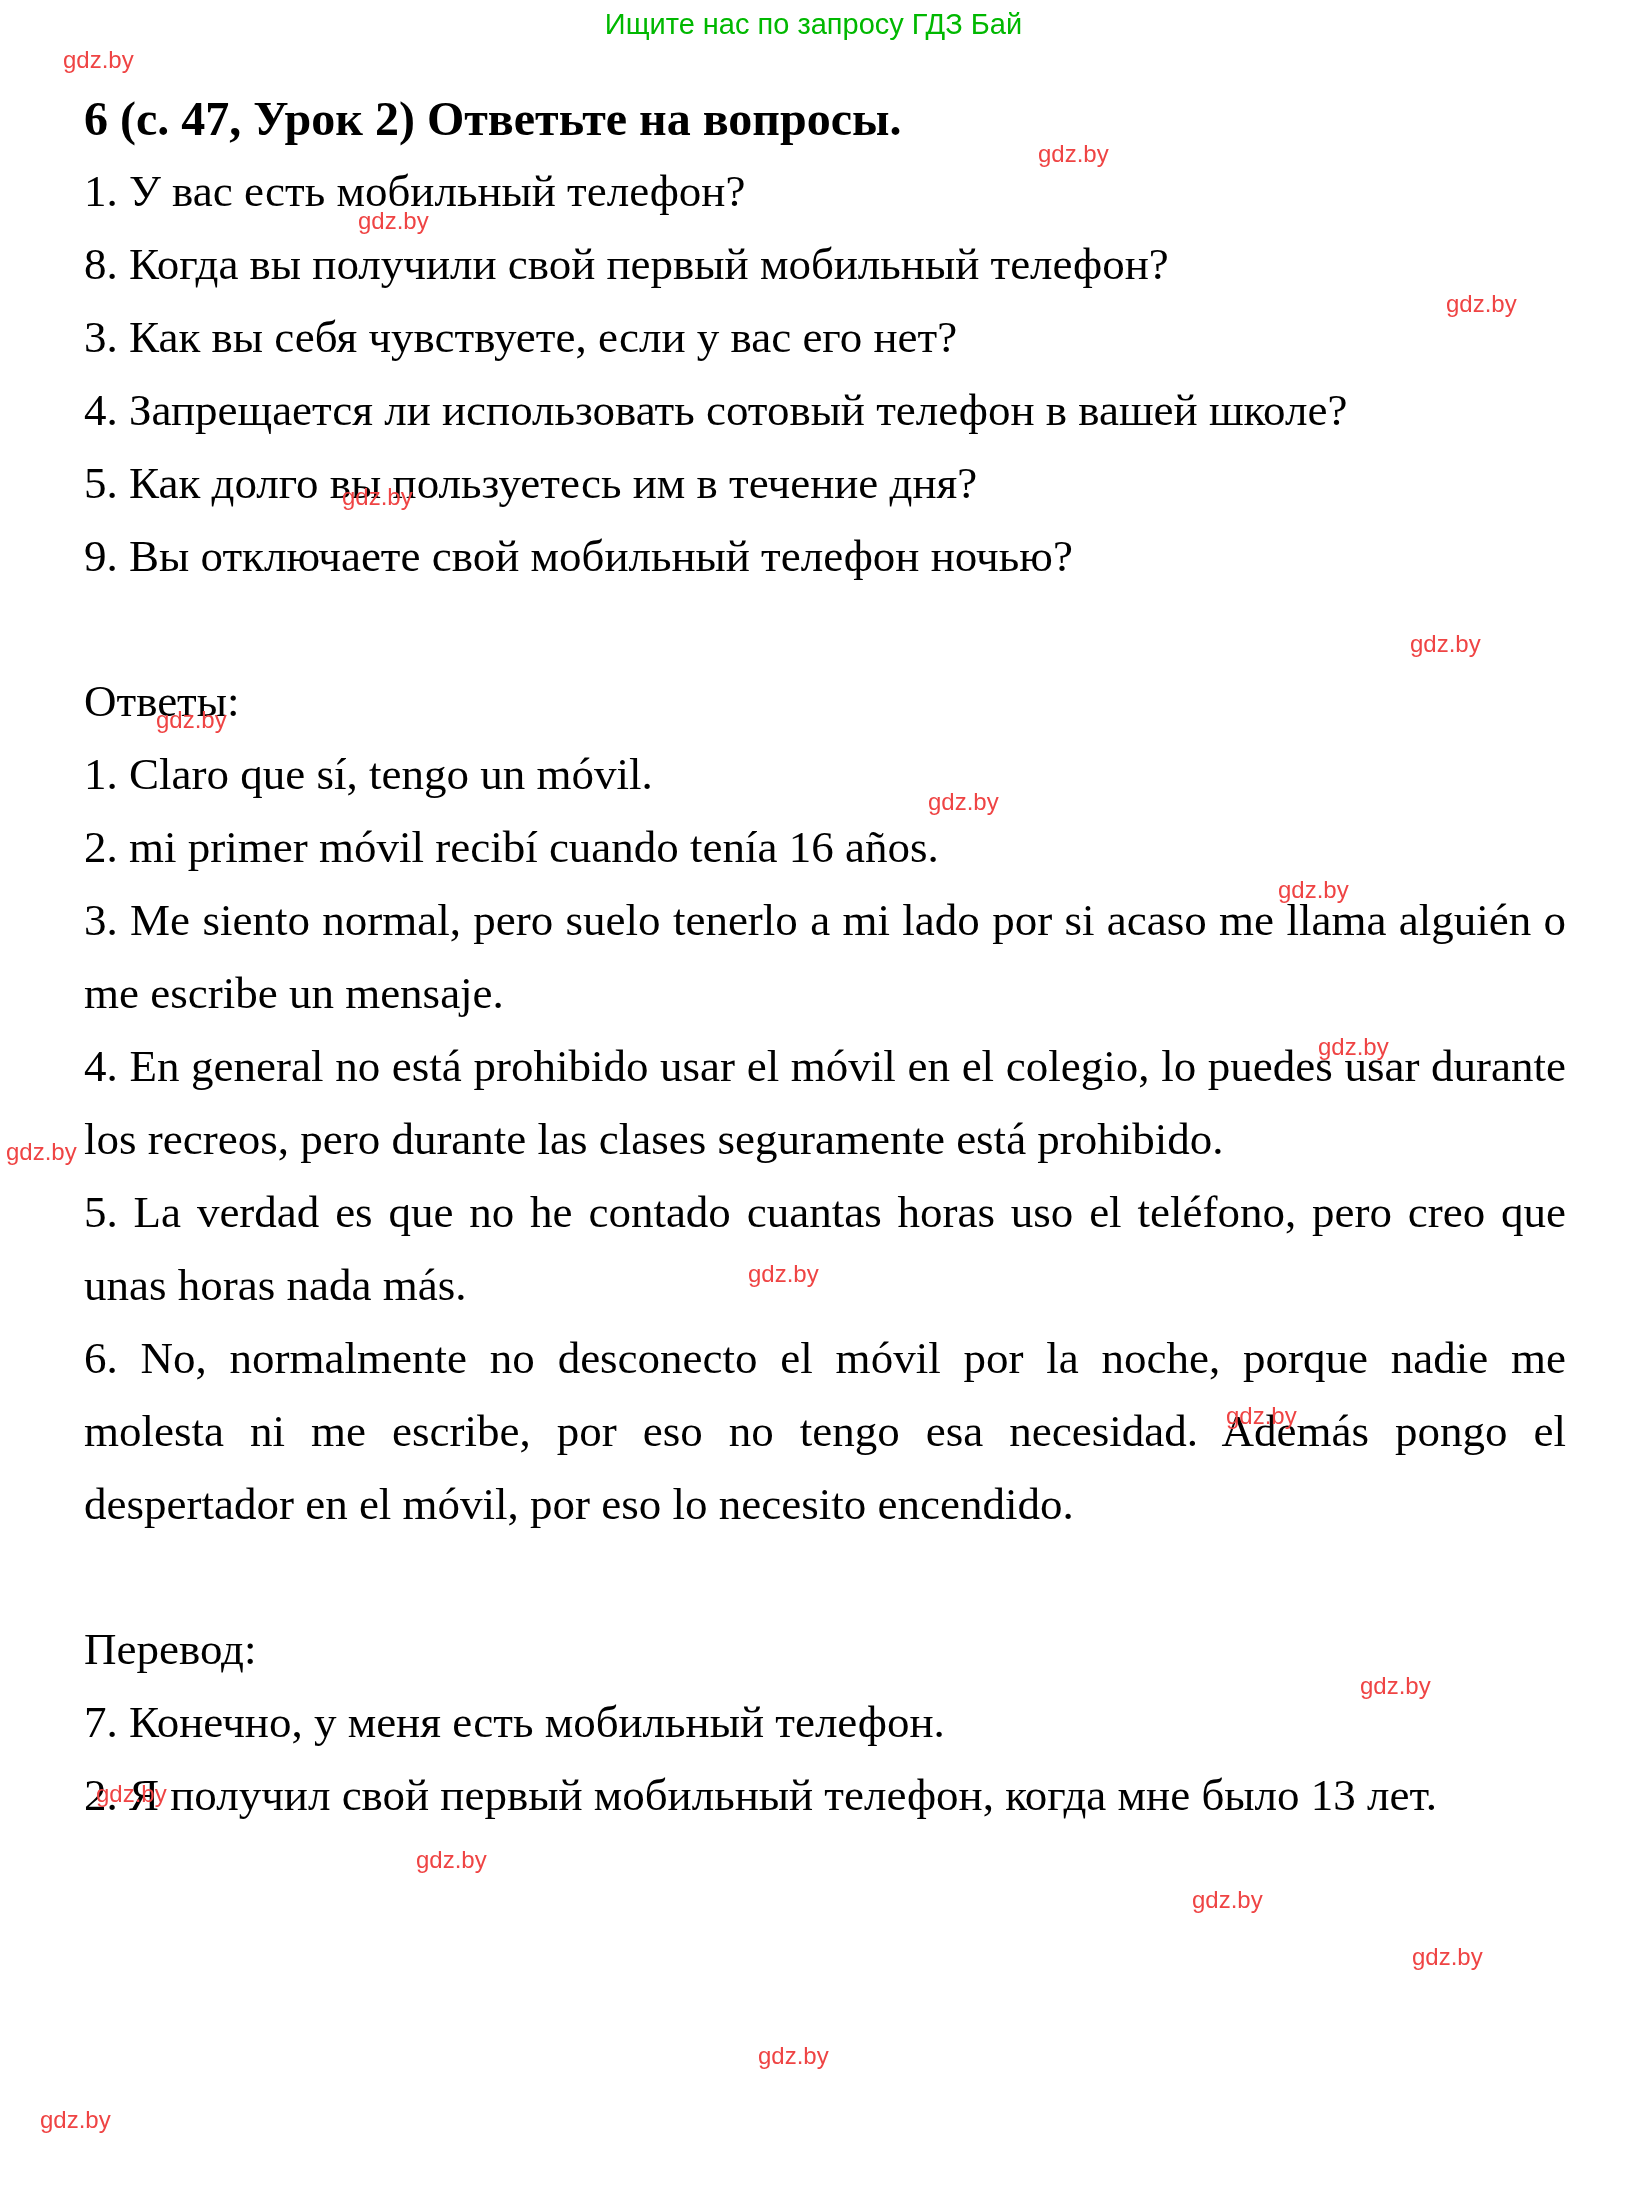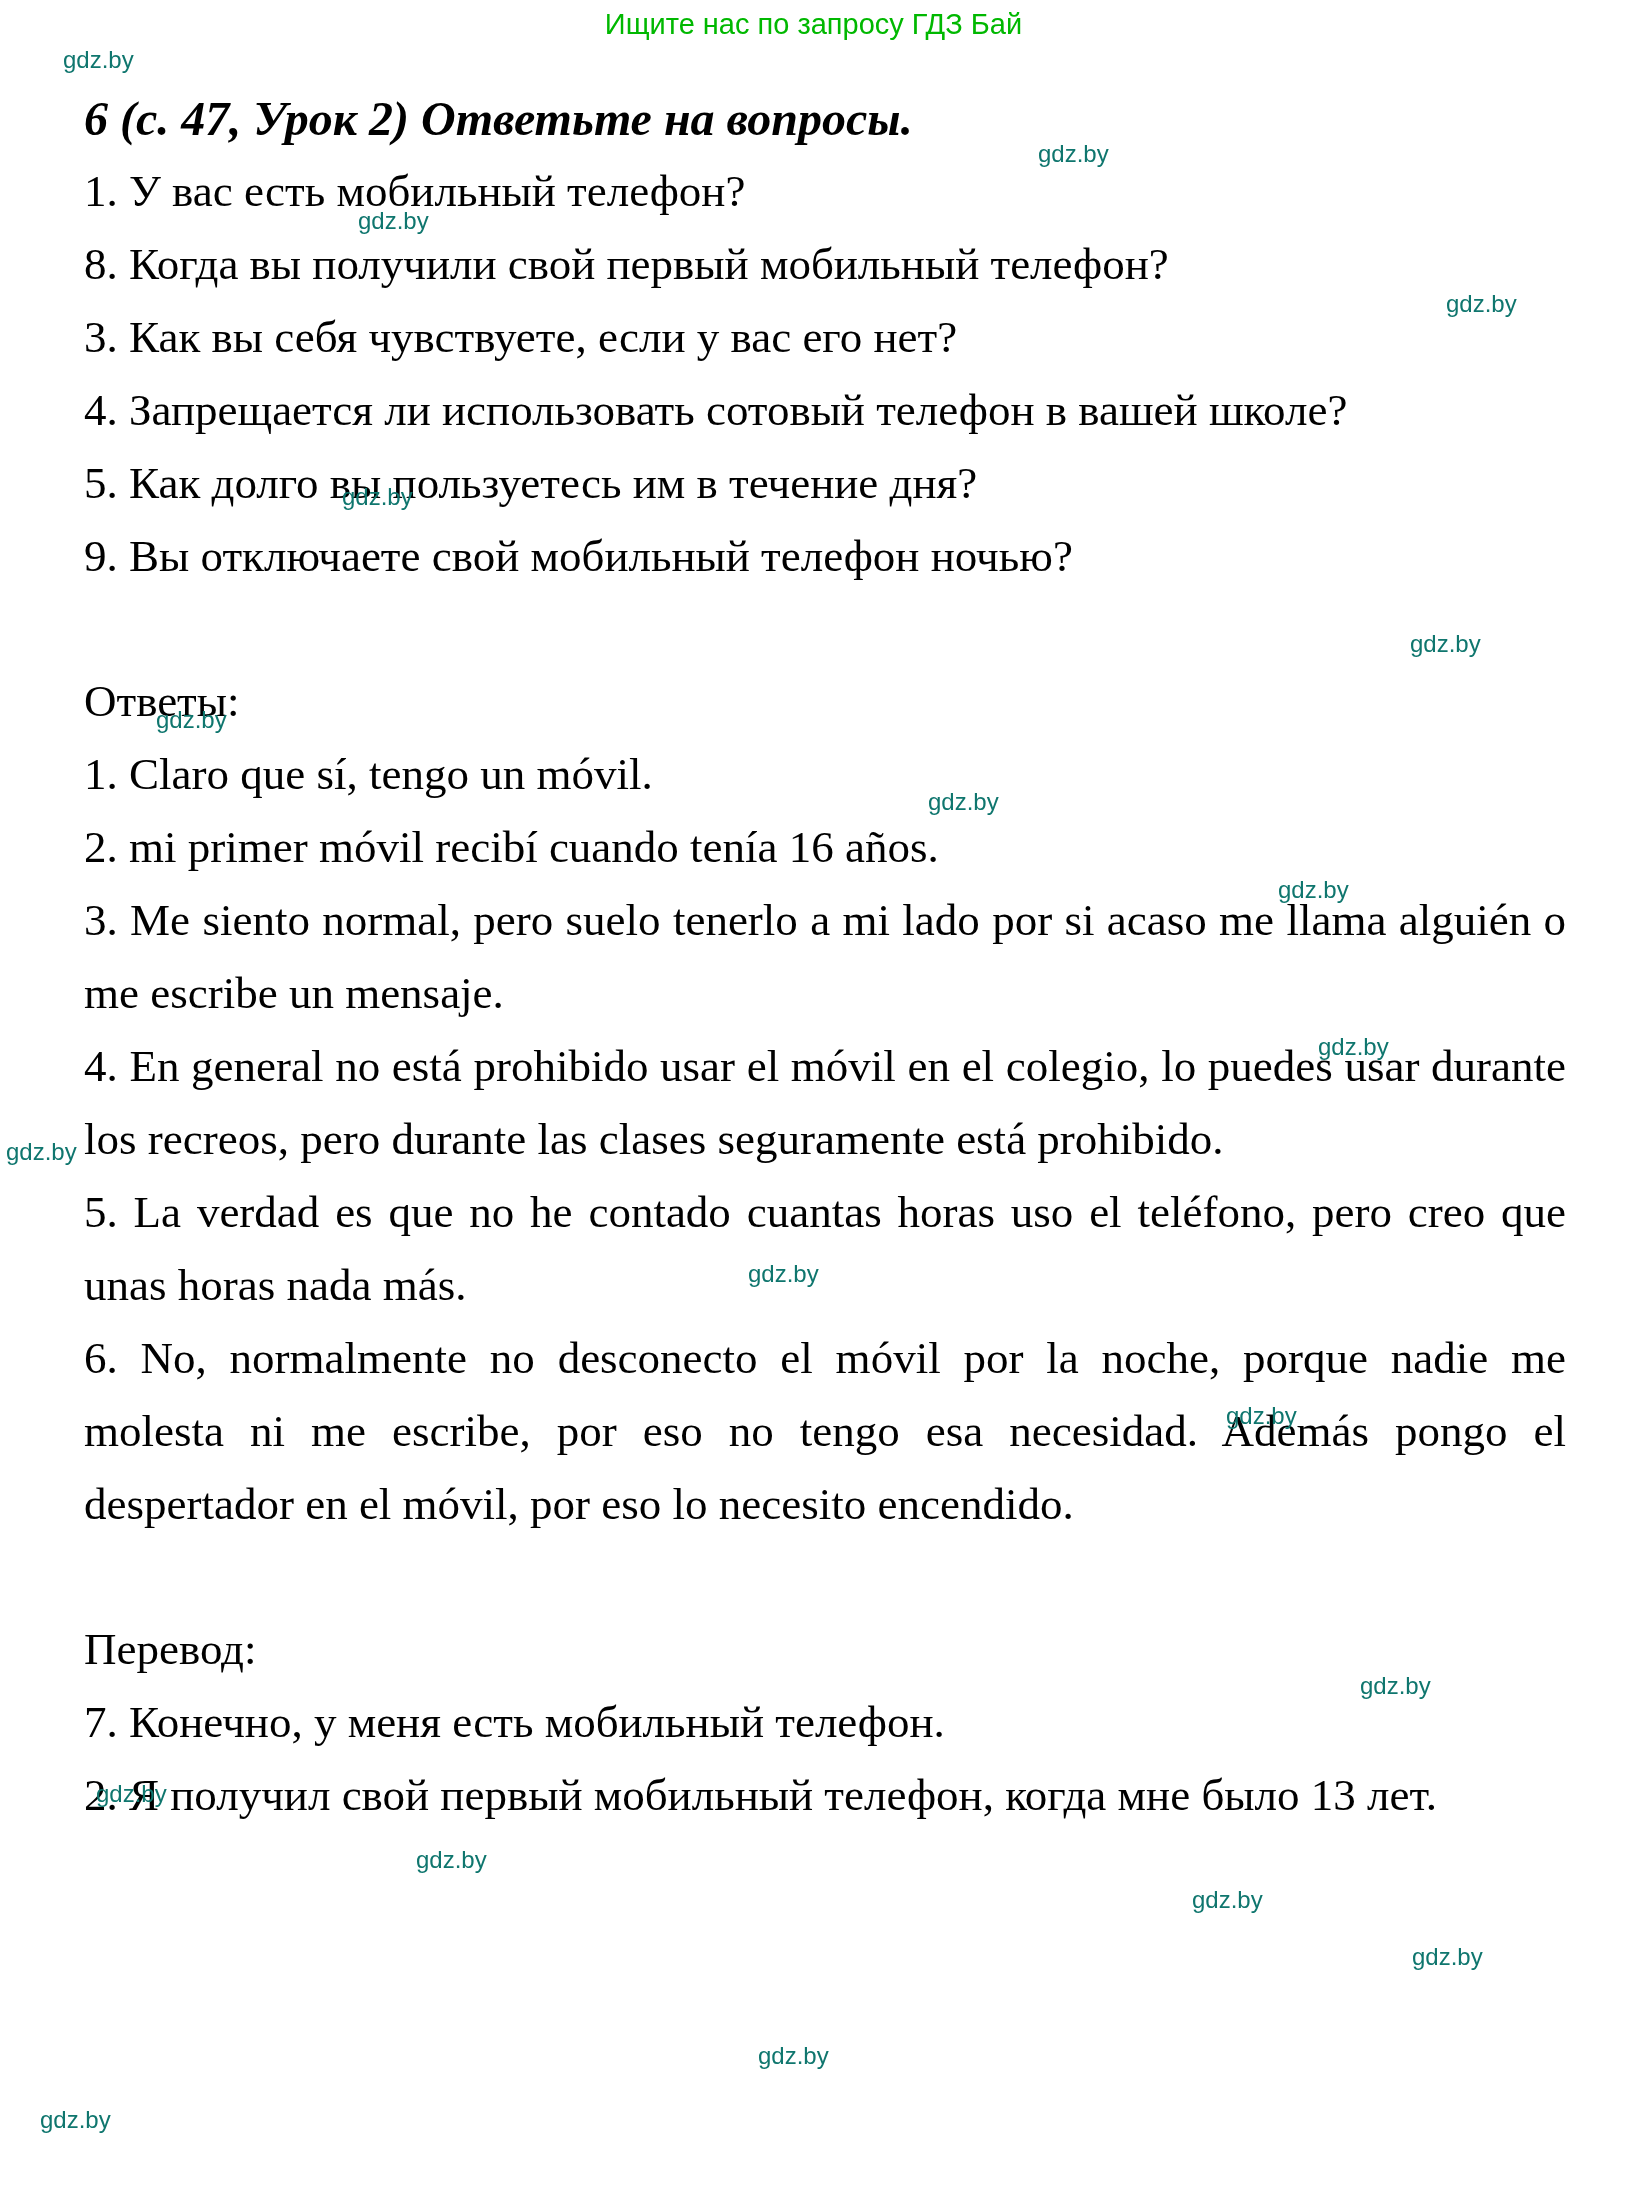--- a/index.html
+++ b/index.html
@@ -27,40 +27,39 @@
   .content {
     position: absolute;
     top: 82px;
     left: 84px;
     width: 1482px;
   }
   .title {
     font-size: 48px;
     font-weight: bold;
     line-height: 73px;
-    font-style: italic;
   }
   p.line {
     font-size: 45px;
     line-height: 73px;
   }
   p.justify {
     text-align: justify;
     text-align-last: left;
   }
   .heading {
     font-size: 45px;
     line-height: 73px;
     margin-top: 72px;
   }
   .wm {
     position: absolute;
     font-family: "Liberation Sans", sans-serif;
     font-size: 24px;
-    color: #0f766e;
+    color: #ef4444;
     white-space: nowrap;
   }
   .footer {
     position: absolute;
     bottom: 14px;
     left: 0;
     width: 100%;
     text-align: center;
     font-family: "Liberation Sans", sans-serif;
     font-size: 28px;

